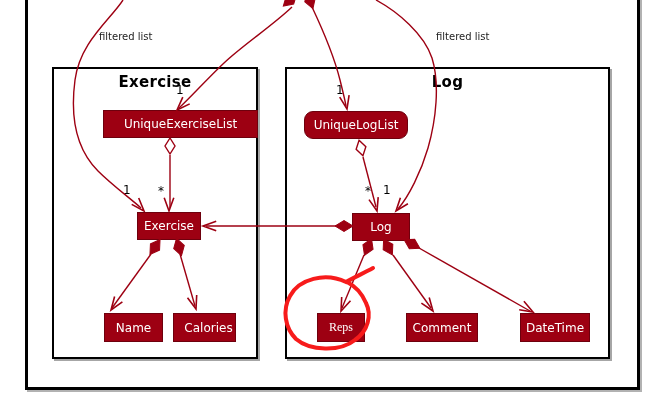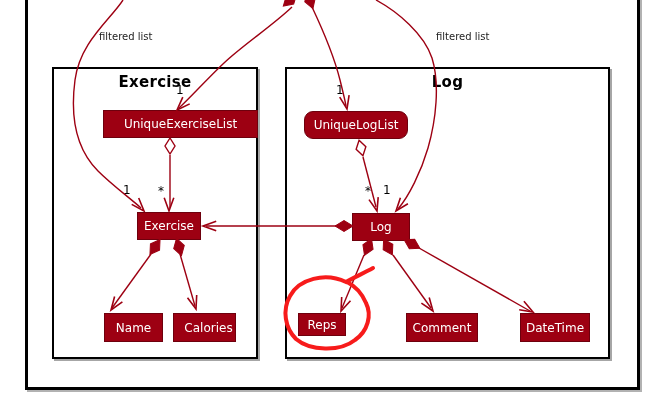--- a/index.html
+++ b/index.html
@@ -49,21 +49,21 @@
   <div class="pkg" style="left:285px;top:67px;width:325px;height:292px;">
     <div class="pkg-title">Log</div>
   </div>
 
   <div class="cls" style="left:103px;top:110px;width:155px;height:28px;">UniqueExerciseList</div>
   <div class="cls" style="left:304px;top:111px;width:104px;height:28px;border-radius:9px;">UniqueLogList</div>
   <div class="cls" style="left:137px;top:212px;width:64px;height:28px;">Exercise</div>
   <div class="cls" style="left:352px;top:213px;width:58px;height:28px;">Log</div>
   <div class="cls" style="left:72px;top:313px;width:59px;height:29px;margin-left:32px;">Name</div>
   <div class="cls" style="left:173px;top:313px;width:63px;height:29px;padding-left:8px;">Calories</div>
-  <div class="cls" style="left:298px;top:313px;width:48px;height:23px;">Reps</div>
+  <div class="cls" style="left:317px;top:313px;width:48px;height:29px;font-family:Liberation Serif, serif;">Reps</div>
   <div class="cls" style="left:406px;top:313px;width:72px;height:29px;">Comment</div>
   <div class="cls" style="left:520px;top:313px;width:70px;height:29px;">DateTime</div>
 
   <div class="edge-label" style="left:99px;top:31px;">filtered list</div>
   <div class="edge-label" style="left:436px;top:31px;">filtered list</div>
 
   <div class="mult" style="left:176px;top:83px;">1</div>
   <div class="mult" style="left:336px;top:83px;">1</div>
   <div class="mult" style="left:123px;top:183px;">1</div>
   <div class="mult" style="left:158px;top:184px;">*</div>

